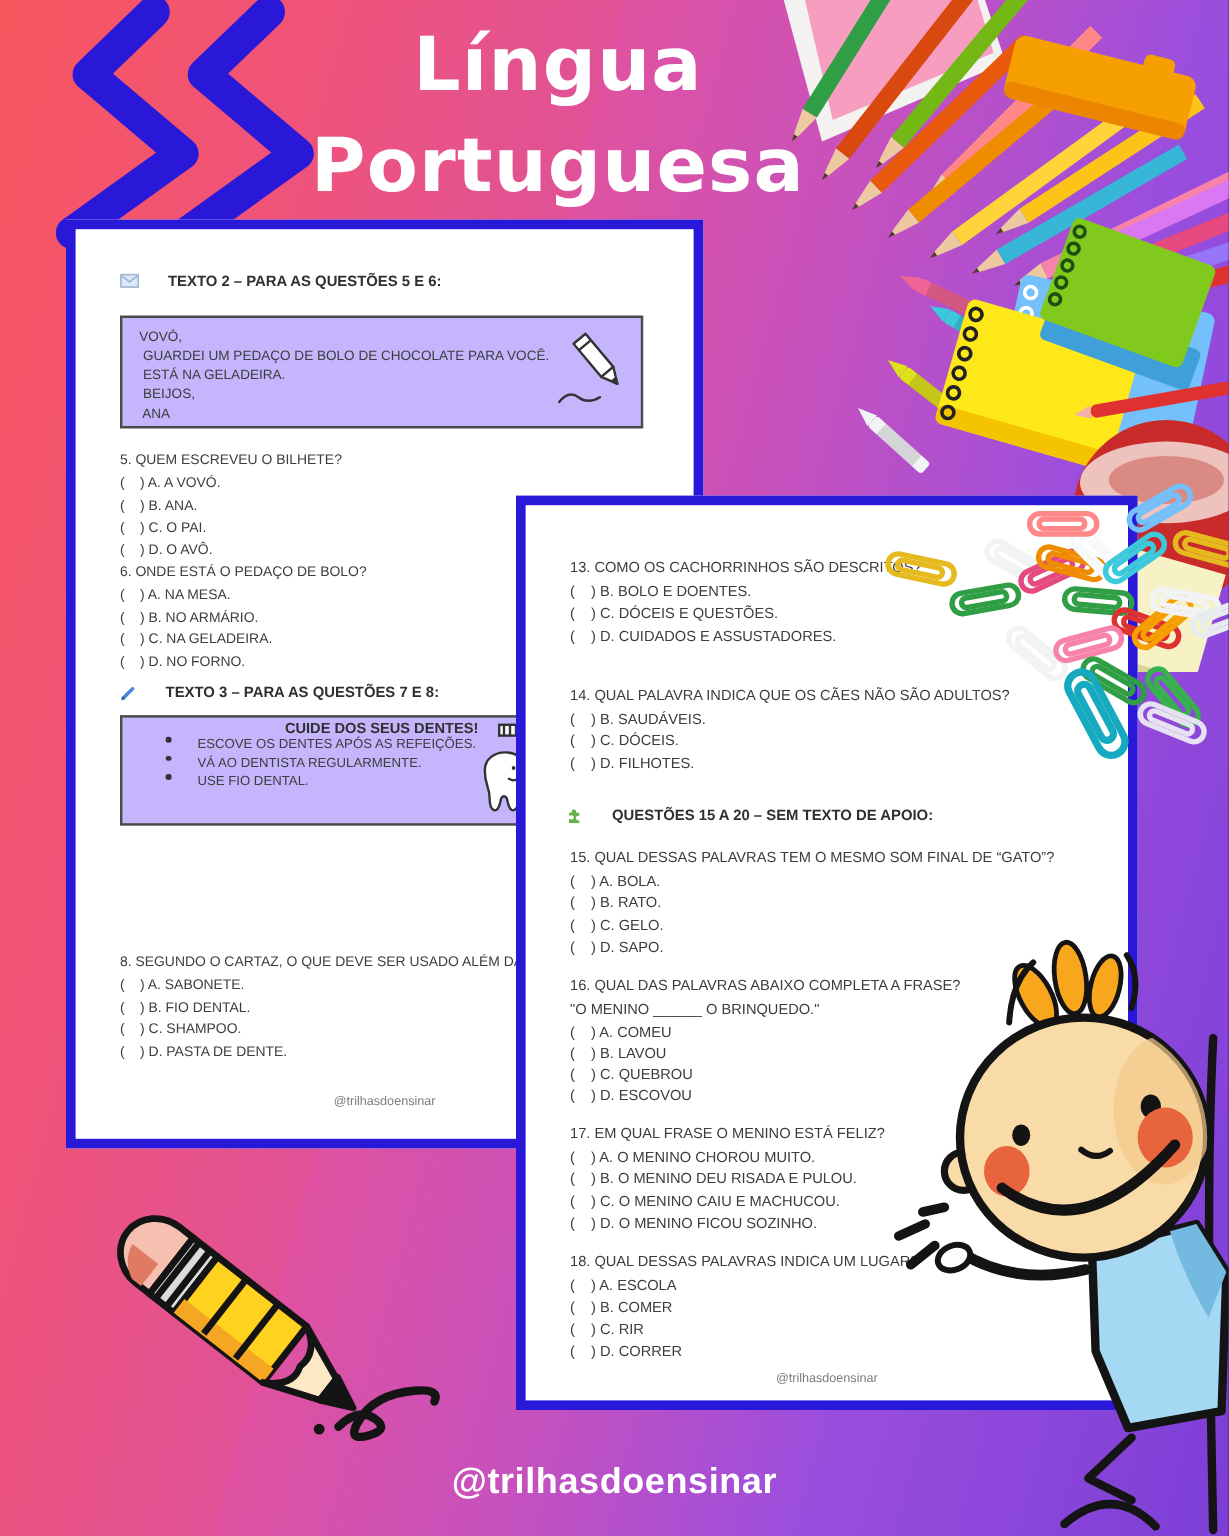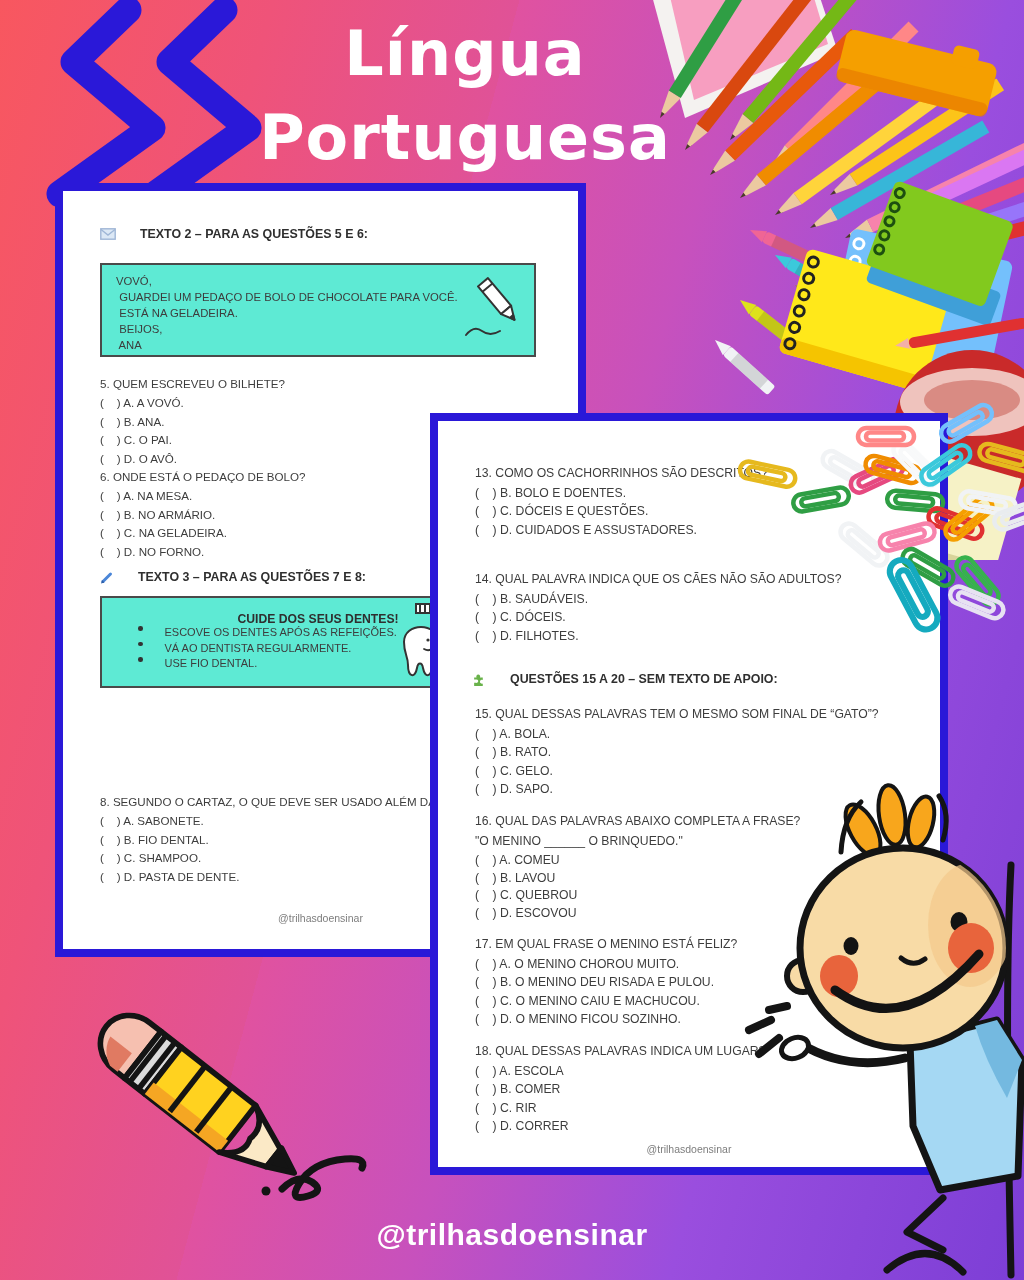--- a/index.html
+++ b/index.html
@@ -15,24 +15,24 @@
   .page1{left:55px;top:183px;width:531px;height:774px;}
   .page2{left:430px;top:413px;width:518px;height:762px;}
   .sec-head{position:absolute;display:flex;align-items:center;gap:24px;
     font-weight:700;font-size:12.4px;color:#2f2f2f;white-space:pre;}
   .qb{position:absolute;left:37px;right:6px;}
   .qt{font-size:11.6px;color:#3d3d3d;white-space:pre;margin-bottom:2px;line-height:17px;}
   .qo{font-size:11.6px;color:#3d3d3d;white-space:pre;line-height:18.5px;}
   .page2 .qt{font-size:12.2px;line-height:18px;}
   .page2 .qo{font-size:12.2px;line-height:18.3px;}
   .page2 .q16 .qo{line-height:17.5px;}
-  .tbox{position:absolute;border:2px solid #4a4a4a;background:#5eead4;box-sizing:border-box;}
+  .tbox{position:absolute;border:2px solid #4a4a4a;background:#c4b5fd;box-sizing:border-box;}
   .note-box{left:37px;top:72px;width:436px;height:94px;padding:9px 14px;}
   .note-line{font-size:11.3px;color:#3d3d3d;line-height:15.9px;white-space:pre;}
-  .poster-box{left:37px;top:405px;width:436px;height:92px;padding:12px 14px;}
+  .poster-box{left:37px;top:405px;width:436px;height:92px;padding:0 14px;}
   .poster-title-line{text-align:center;font-weight:700;font-size:12.2px;color:#2f2f2f;margin-top:2px;}
   .bullet-row{display:flex;align-items:flex-start;gap:22px;padding-left:22px;height:15.5px;}
   .bullet-row:first-of-type{margin-top:7px;}
   .dot{width:4.5px;height:4.5px;border-radius:50%;background:#333;flex:0 0 auto;}
   .bullet-text{font-size:11px;color:#3d3d3d;white-space:pre;}
   .pg-footer{position:absolute;left:0;right:0;text-align:center;font-size:10.5px;color:#7d7d7d;}
   
   .watermark{position:absolute;left:0;top:1218px;width:100%;text-align:center;
     color:#fff;font-weight:700;font-size:30px;letter-spacing:0.5px;}
   .abs{position:absolute;}

